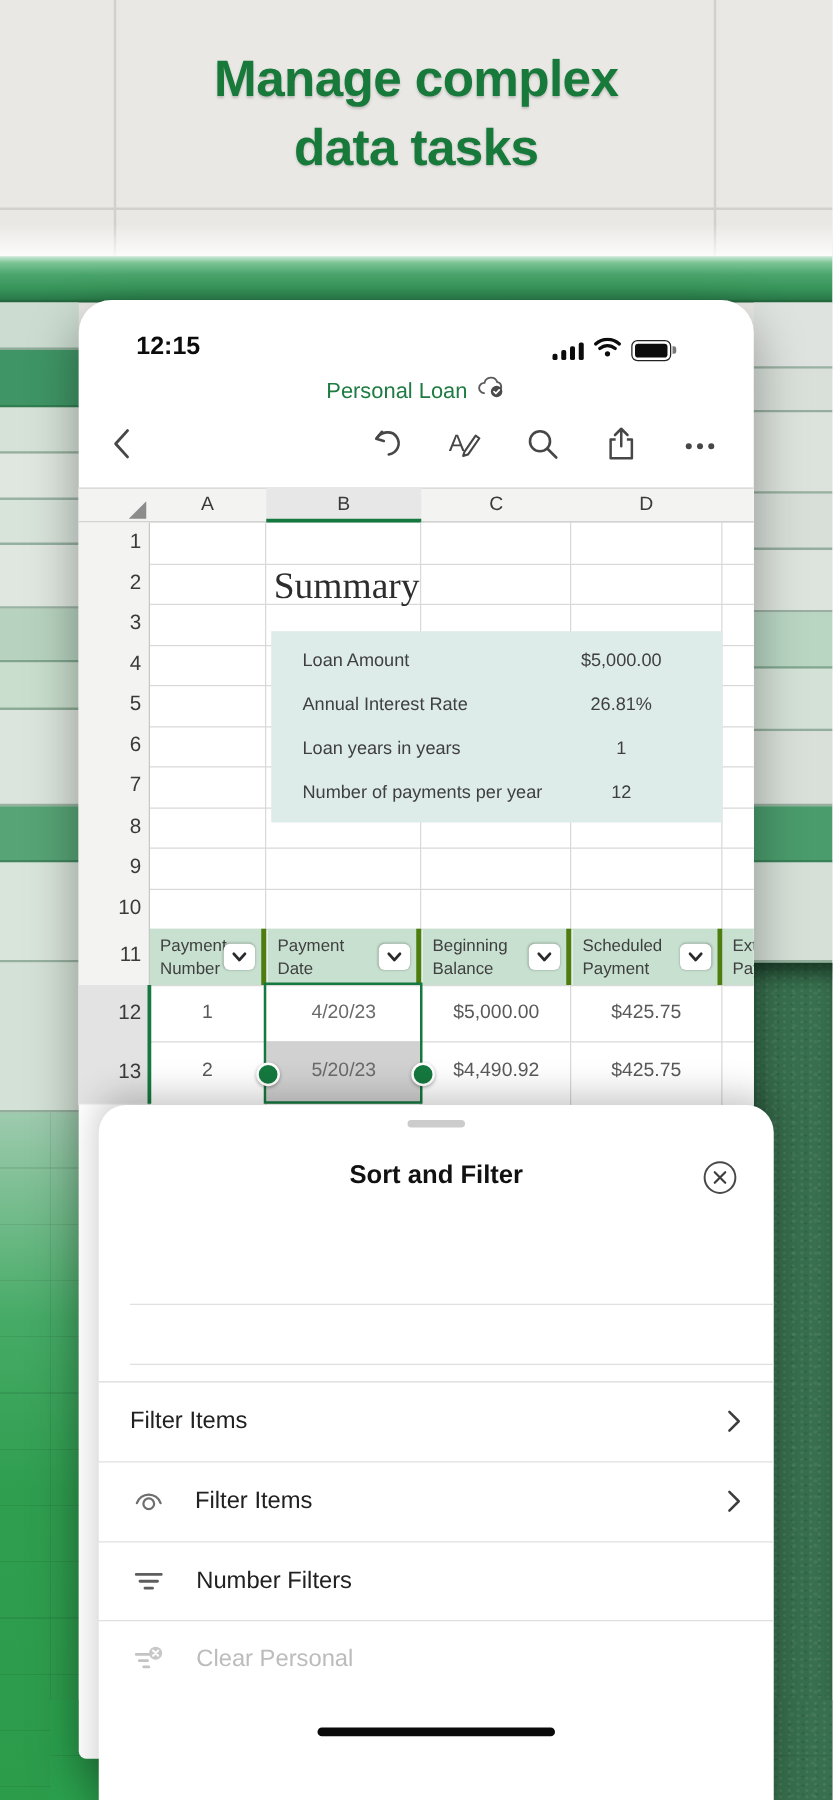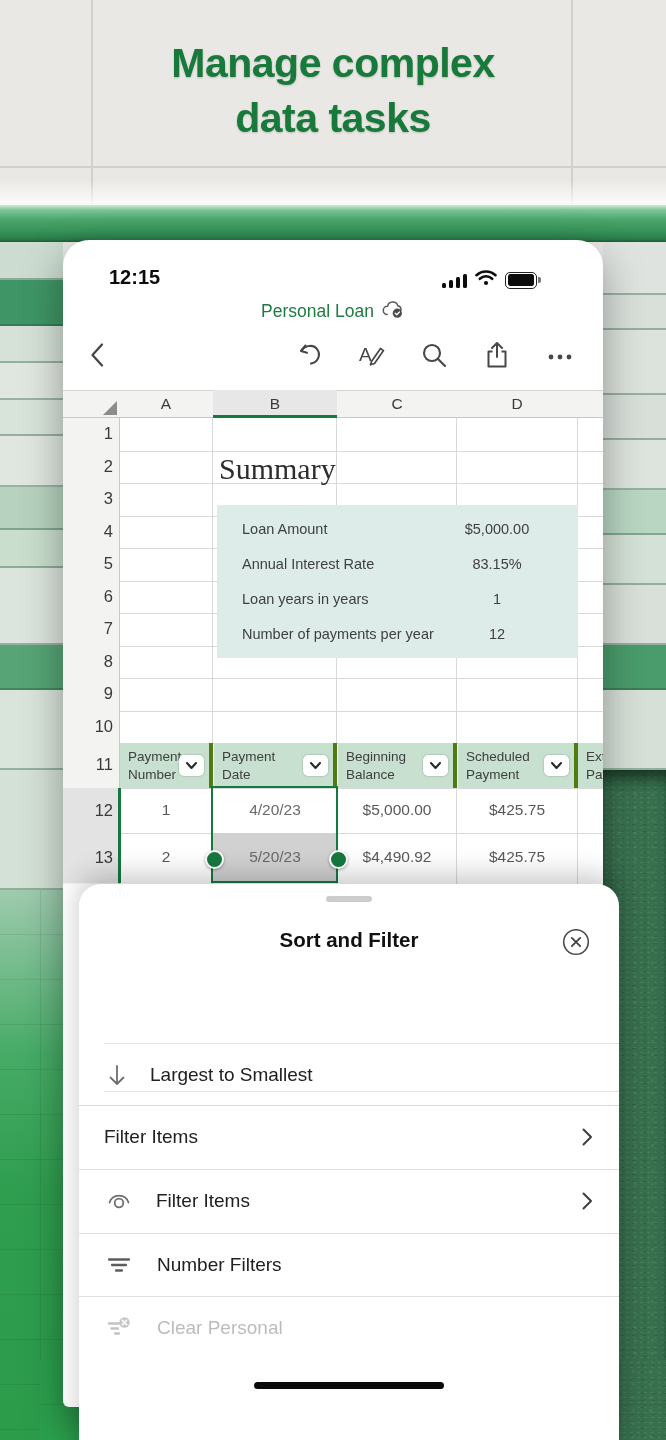--- a/index.html
+++ b/index.html
@@ -276,21 +276,21 @@
     <div class="g-abs row-num" style="top:458px"><span>13</span></div>
 
     <div class="g-abs summary-title">Summary</div>
     <div class="g-abs summary-box">
       <div class="summary-row">
         <span class="summary-label">Loan Amount</span>
         <span class="summary-value">$5,000.00</span>
       </div>
       <div class="summary-row">
         <span class="summary-label">Annual Interest Rate</span>
-        <span class="summary-value">83.15%</span>
+        <span class="summary-value">26.81%</span>
       </div>
       <div class="summary-row">
         <span class="summary-label">Loan years in years</span>
         <span class="summary-value">1</span>
       </div>
       <div class="summary-row">
         <span class="summary-label">Number of payments per year</span>
         <span class="summary-value">12</span>
       </div>
     </div>
@@ -354,28 +354,20 @@
     <div class="sheet-title">Sort and Filter</div>
     <div class="close-btn">
       <svg viewBox="0 0 28 28">
         <circle cx="14" cy="14" r="12.3" fill="none" stroke="#4a4a4a" stroke-width="1.6"></circle>
         <path d="M9.8 9.8 L18.2 18.2 M18.2 9.8 L9.8 18.2" stroke="#3c3c3c" stroke-width="1.7" stroke-linecap="round"></path>
       </svg>
     </div>
 
     <div class="divider" style="left:25px;right:0;top:159px"></div>
 
-    <div class="item" style="top:159px">
-      <span class="ic">
-        <svg viewBox="0 0 26 26">
-            <path d="M13 4 V21.5 M6.5 15.5 L13 22 L19.5 15.5" fill="none" stroke="#6e6e6e" stroke-width="1.8" stroke-linecap="round" stroke-linejoin="round"></path>
-          </svg>
-      </span>
-      <span class="txt" style="margin-left:71px">Largest to Smallest</span>
-    </div>
     <div class="divider" style="left:25px;right:0;top:207px"></div>
     <div class="divider" style="left:0;right:0;top:221px;background:#dadada"></div>
 
     <div class="item" style="top:221px">
       <span class="txt" style="margin-left:25px">Filter Items</span>
       <span class="chev">
         <svg viewBox="0 0 16 20">
             <path d="M4.5 2.5 L12 10 L4.5 17.5" fill="none" stroke="#3e3e3e" stroke-width="2" stroke-linecap="round" stroke-linejoin="round"></path>
           </svg>
       </span>

